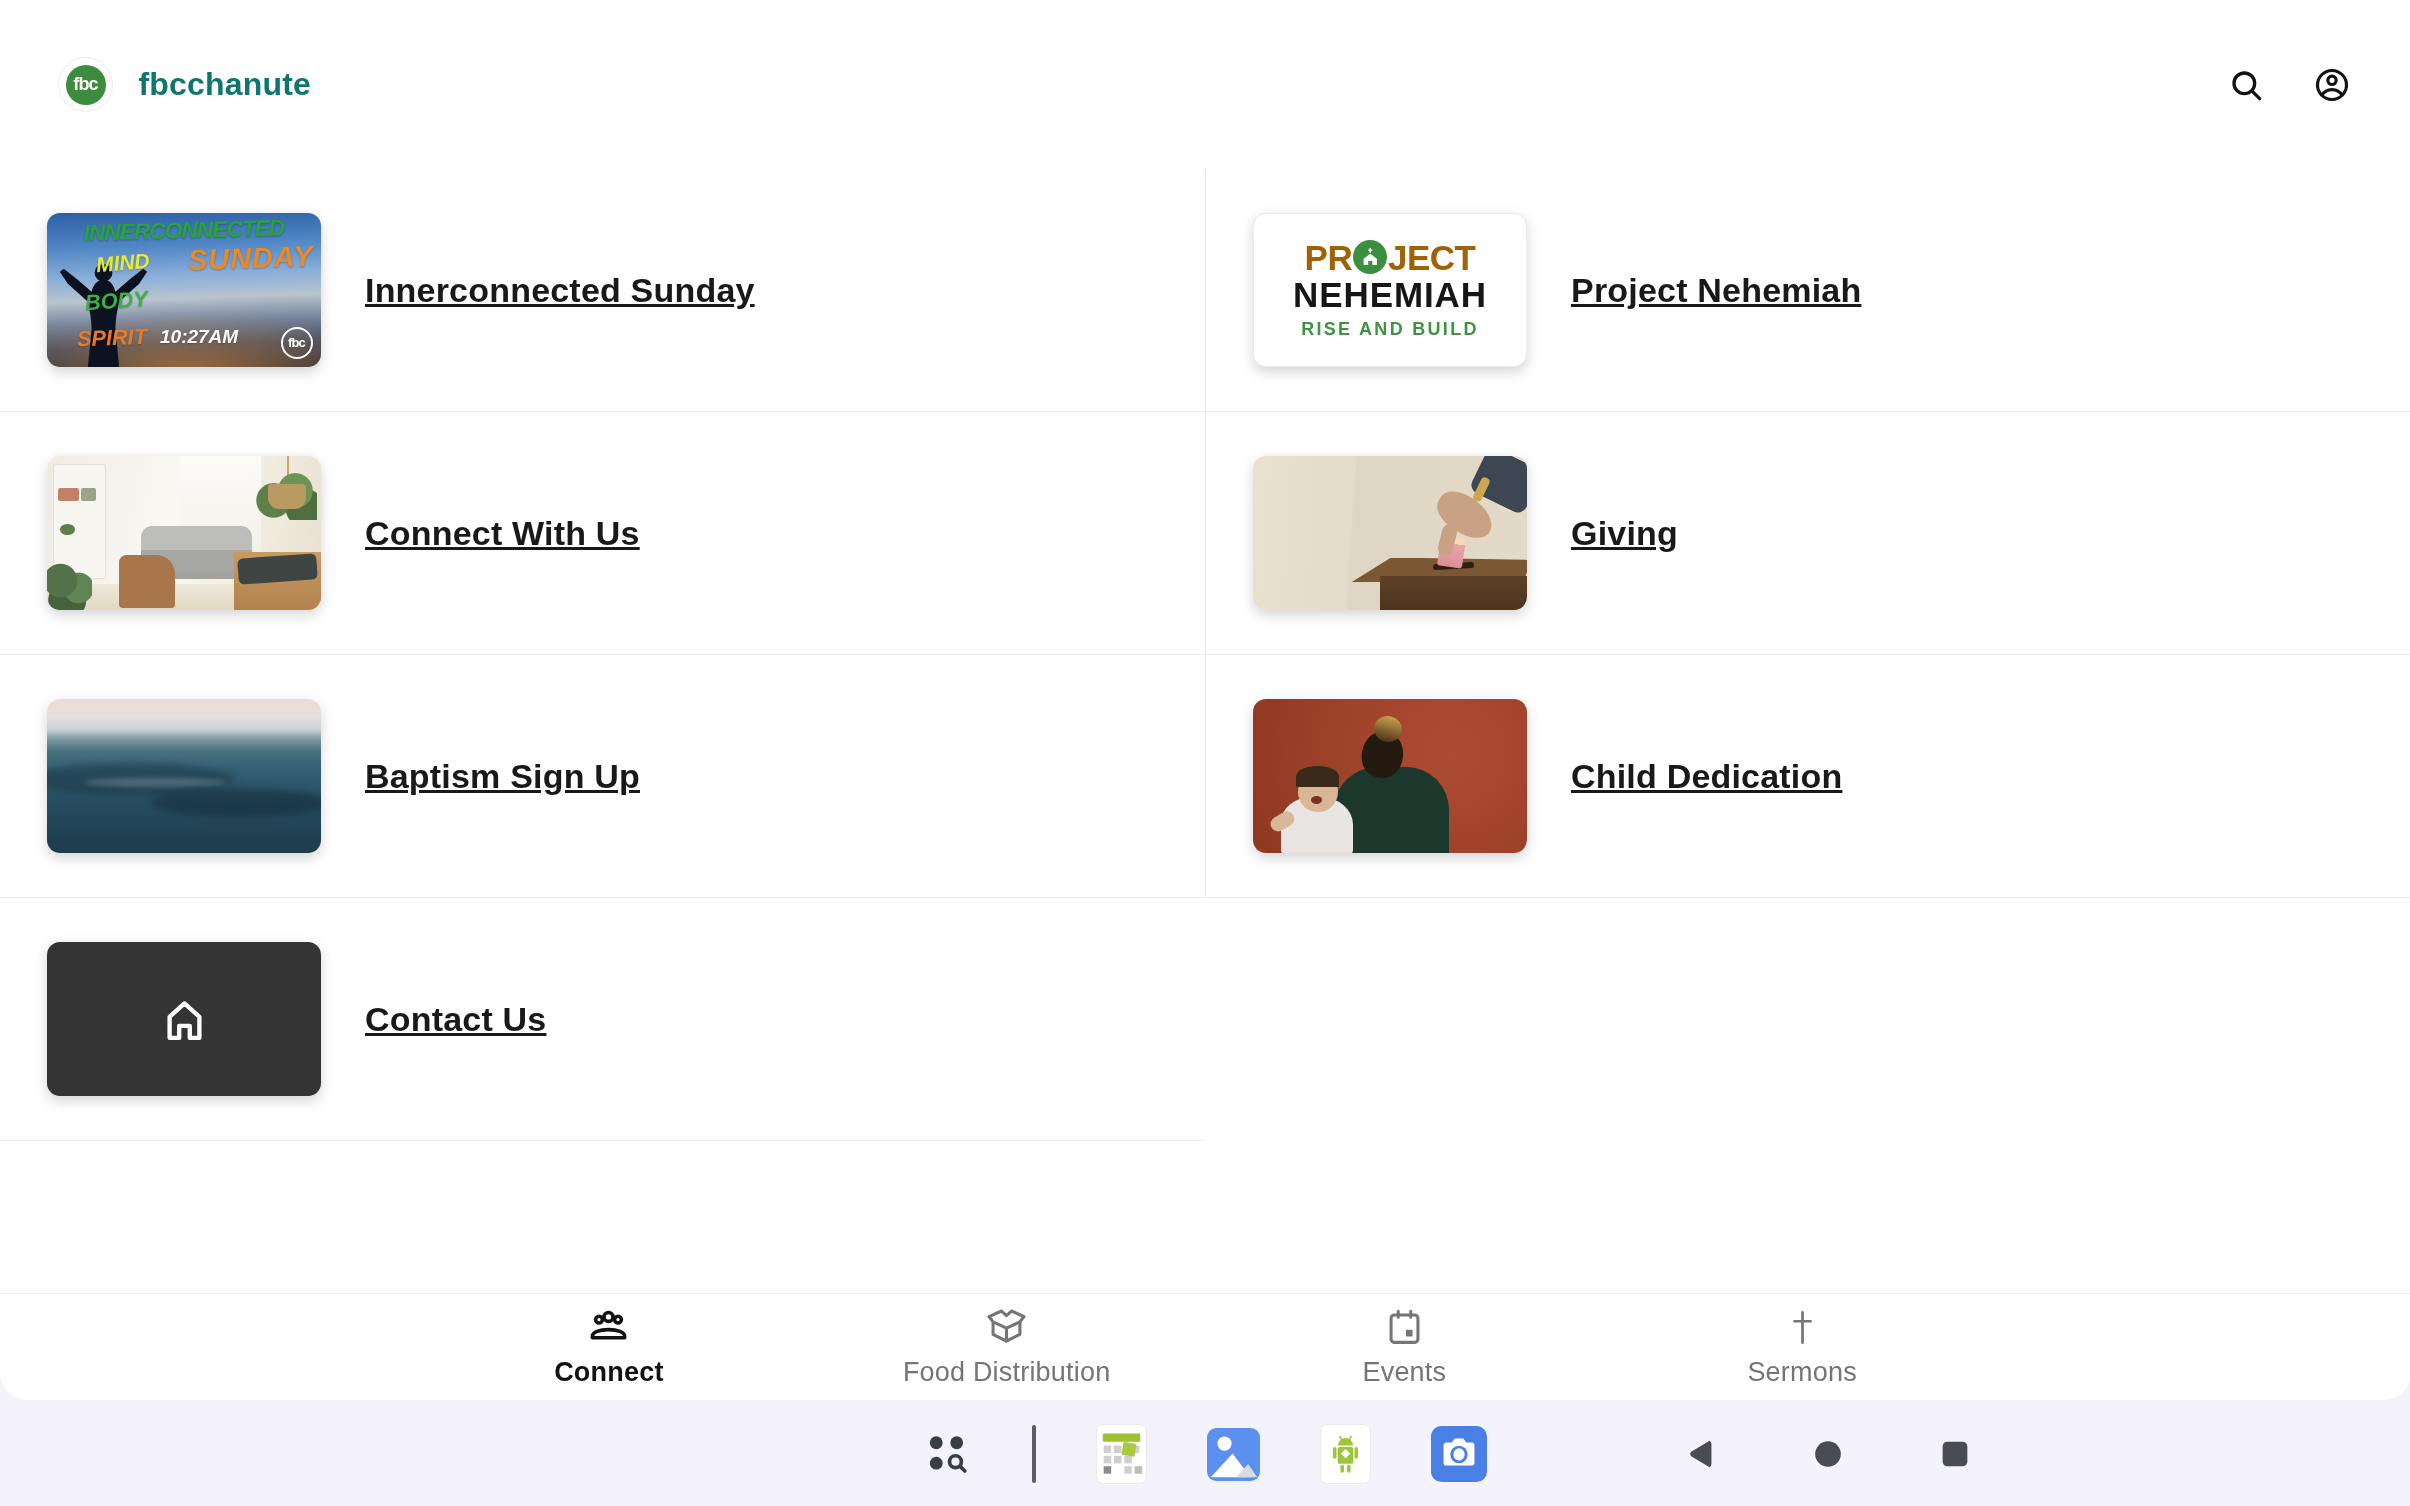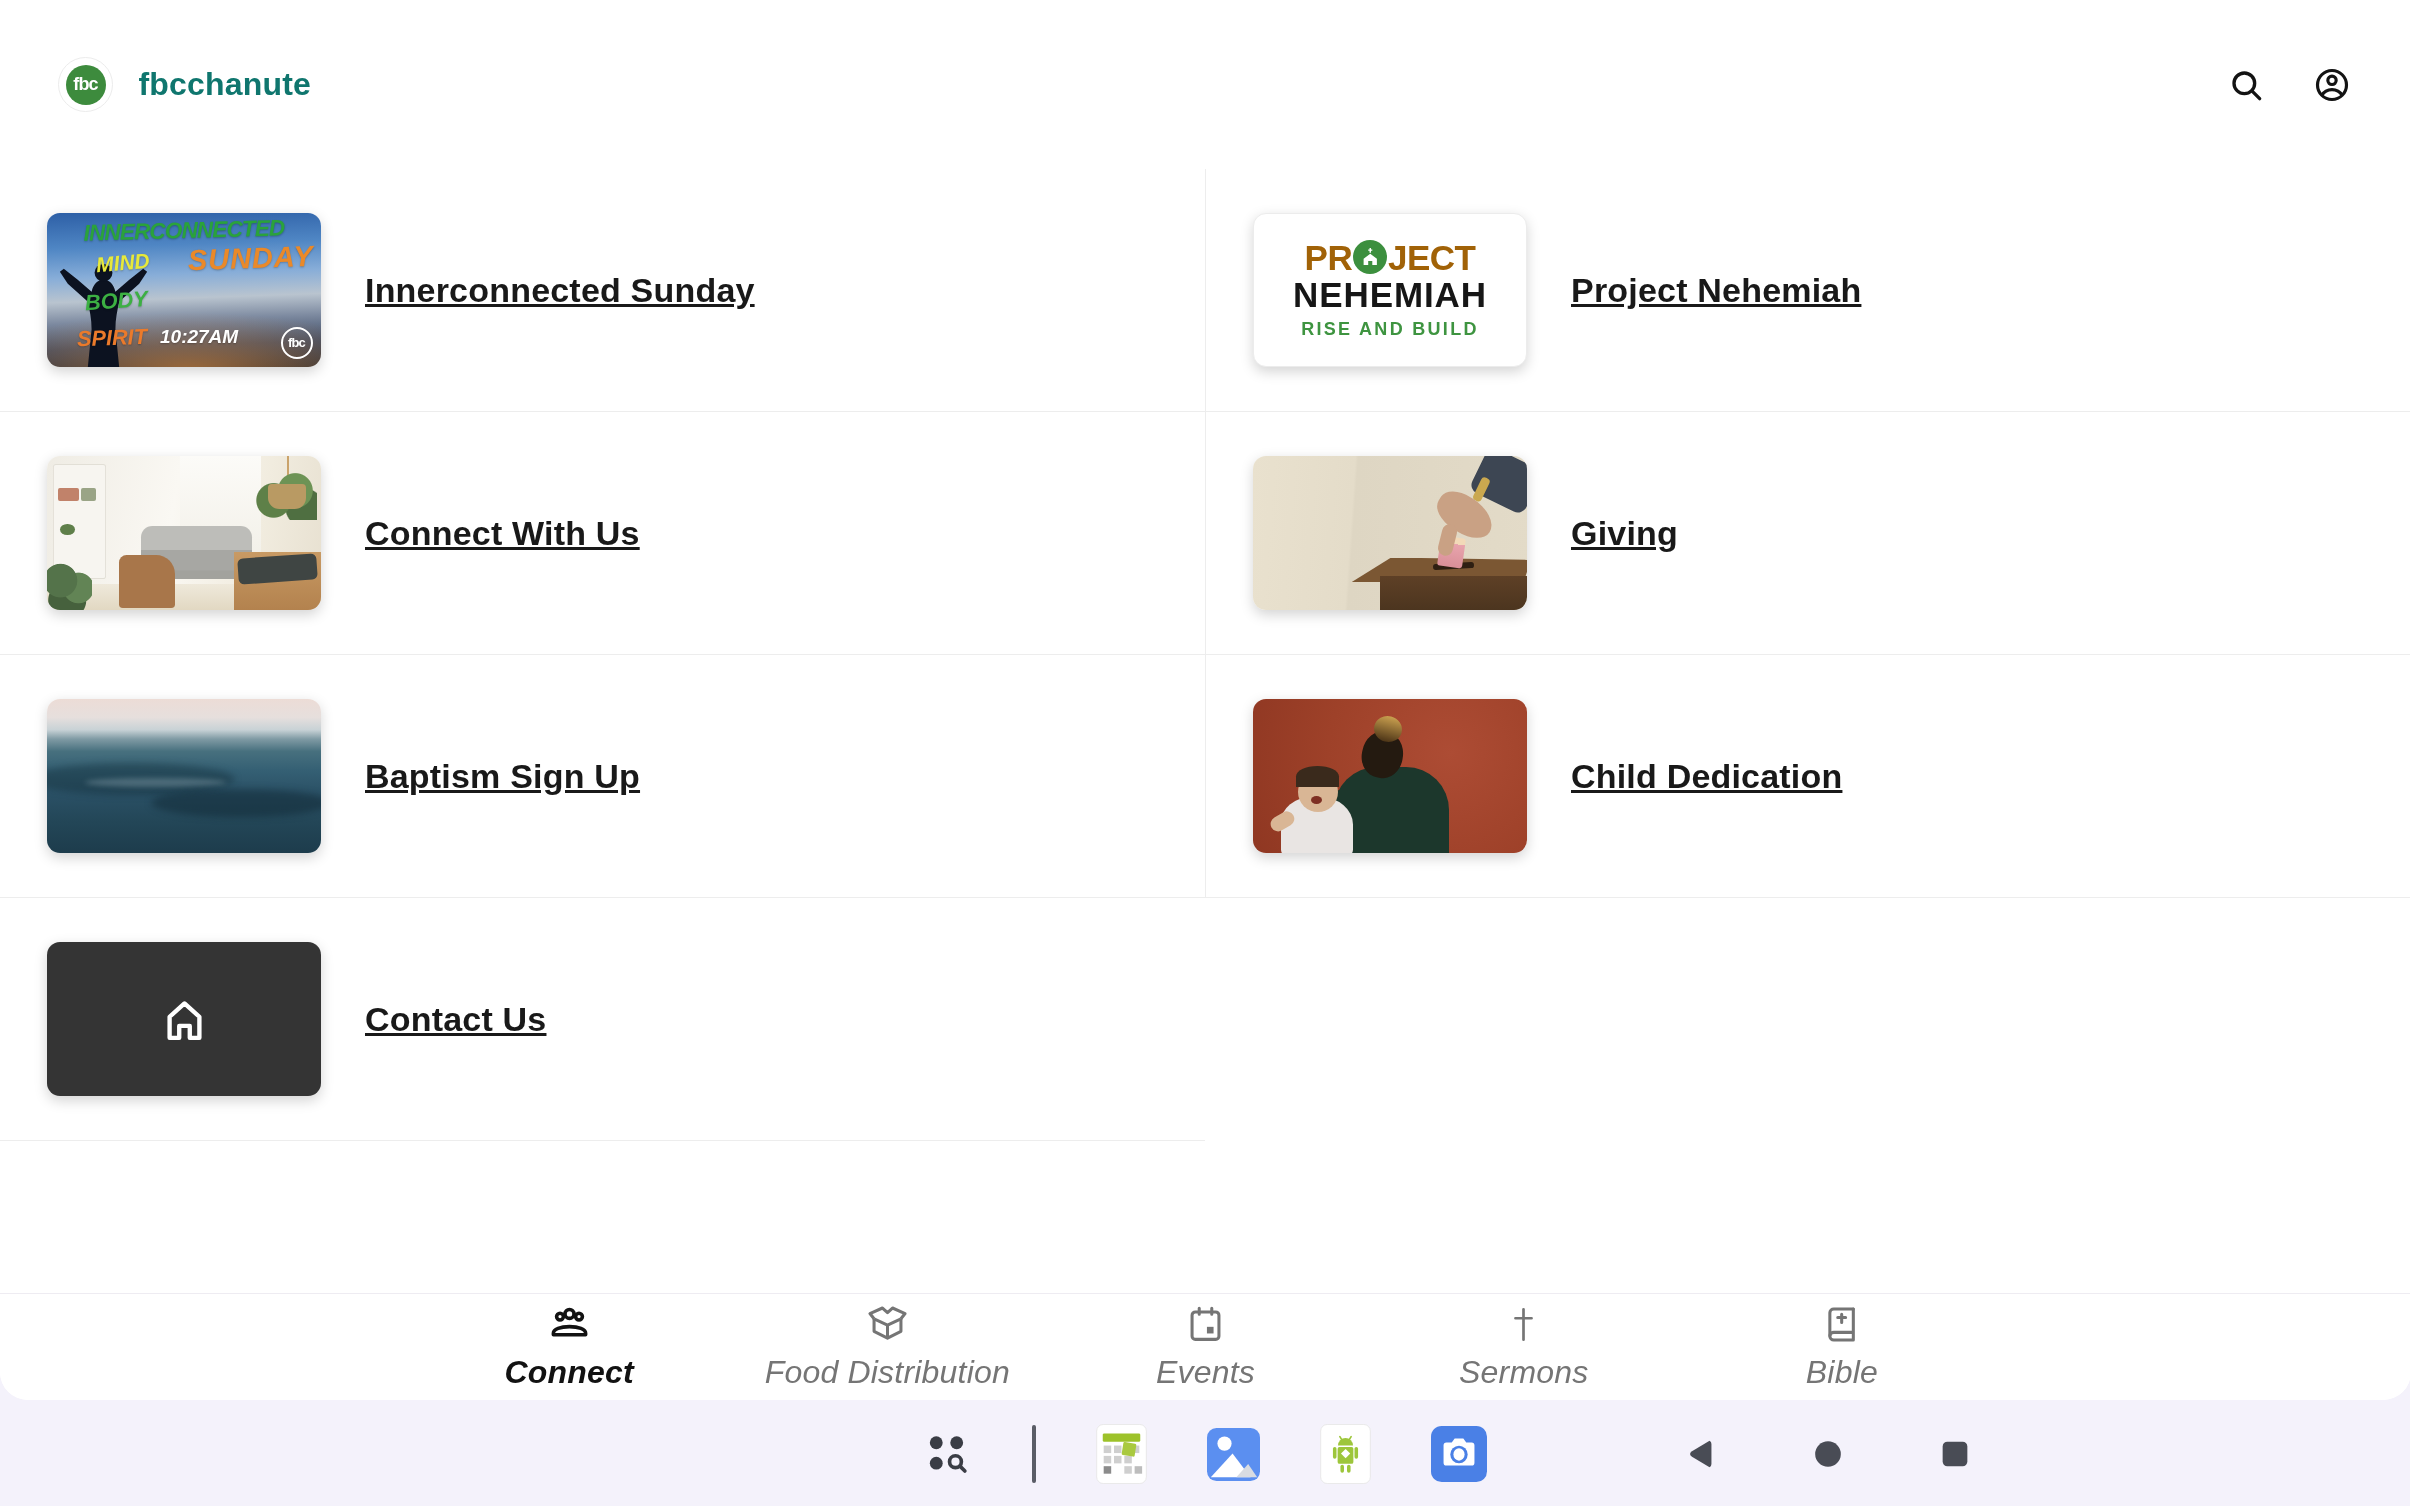--- a/index.html
+++ b/index.html
@@ -134,21 +134,21 @@
   .social-row { display:flex; align-items:center; gap:23.5px; }
   .social-row svg { width:36px; height:36px; display:block; }
 
   
   .bottomnav { position:absolute; left:0; right:0; bottom:0; height:107px;
     border-top:0.9px solid #eeecf2; background:#fff; display:flex; justify-content:center; }
   .nav-inner { width:1591px; display:flex; }
   .nav-item { flex:1; display:flex; flex-direction:column; align-items:center; justify-content:center;
     gap:7.5px; color:#757575; cursor:pointer; }
   .nav-item svg { width:43px; height:43px; display:block; }
-  .nav-label { font-size:32px; letter-spacing:0.2px;font-style:italic; }
+  .nav-label { font-size:27px; letter-spacing:0.2px; }
   .nav-item.active { color:#121212; }
   .nav-item.active .nav-label { font-weight:700; }
 
   
   .taskbar { position:absolute; left:0; bottom:0; width:2411px; height:106px; }
   .tb-apps { position:absolute; left:923px; top:0; height:106px; display:flex; align-items:center; gap:60px; }
   .tb-drawer svg { width:49px; height:49px; display:block; }
   .tb-divider { width:3.8px; height:58px; background:#5a5d66; border-radius:1.9px; }
   .appicon { display:block; cursor:pointer; }
   .tb-navbtns { position:absolute; left:1682px; top:0; height:106px; display:flex; align-items:center; gap:89px; }
@@ -317,28 +317,20 @@
           <span class="nav-label">Events</span>
         </div>
 
         <div class="nav-item">
           <svg viewBox="0 0 24 24" fill="none" stroke="currentColor" stroke-width="1.5" stroke-linecap="round">
             <path d="M12 3.5v17 M7.5 8.5h9"></path>
           </svg>
           <span class="nav-label">Sermons</span>
         </div>
 
-        <div class="nav-item">
-          <svg viewBox="0 0 24 24" fill="none" stroke="currentColor" stroke-width="1.7" stroke-linejoin="round" stroke-linecap="round">
-            <path d="M18.6 3.3 H7.7 c-1.2 0-2.2.9-2.2 2.1 v12.8"></path>
-            <path d="M18.6 3.3 v13.1 H7.7 c-1.2 0-2.2.9-2.2 2.1 0 1.2 1 2.2 2.2 2.2 h10.9 v-4.3"></path>
-            <path d="M12.1 6.3v4.6 M9.9 8.1h4.4"></path>
-          </svg>
-          <span class="nav-label">Bible</span>
-        </div>
       </div>
     </nav>
   </div>
 
   <div class="taskbar">
     <div class="tb-apps">
       <div class="tb-drawer">
         <svg viewBox="0 0 48 48">
           <g fill="#3a3d45">
             <circle cx="13" cy="12.5" r="6.3"></circle>

